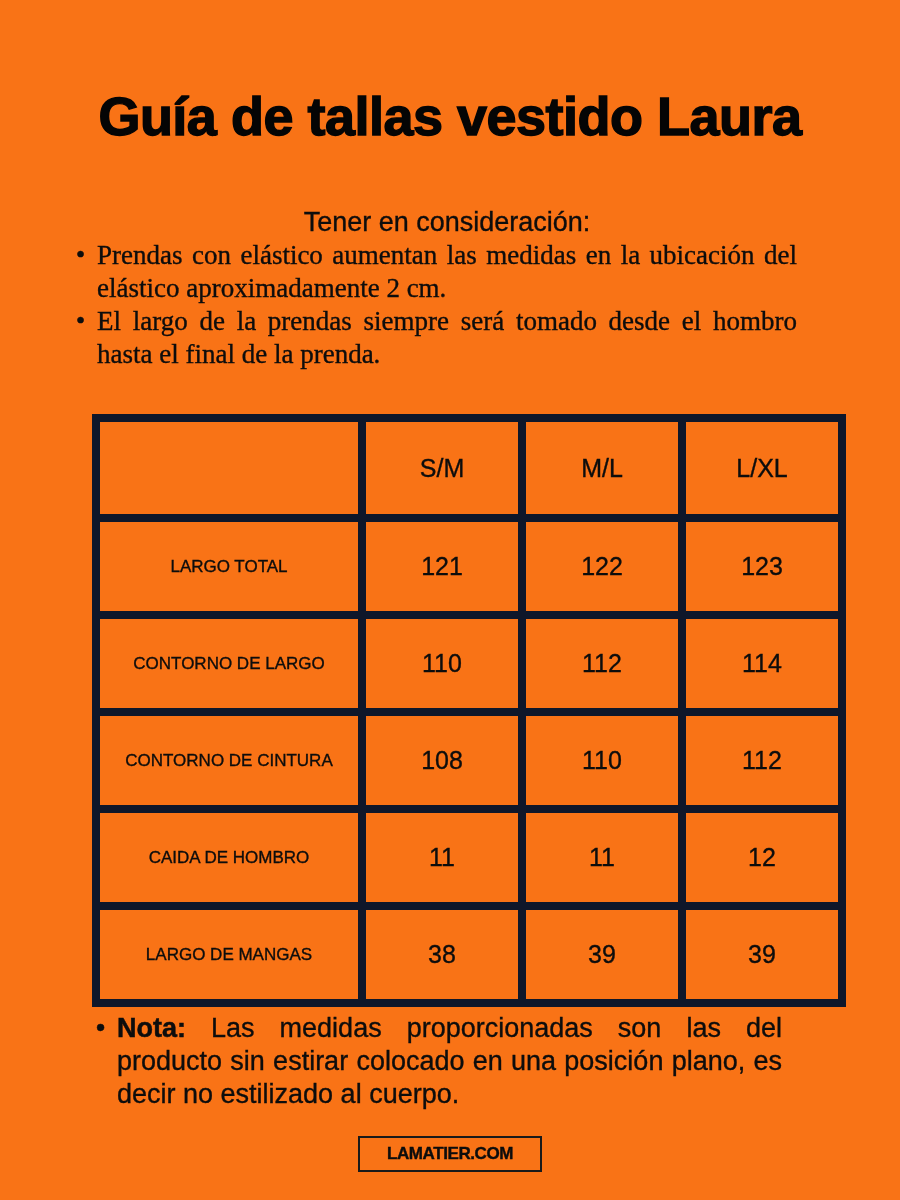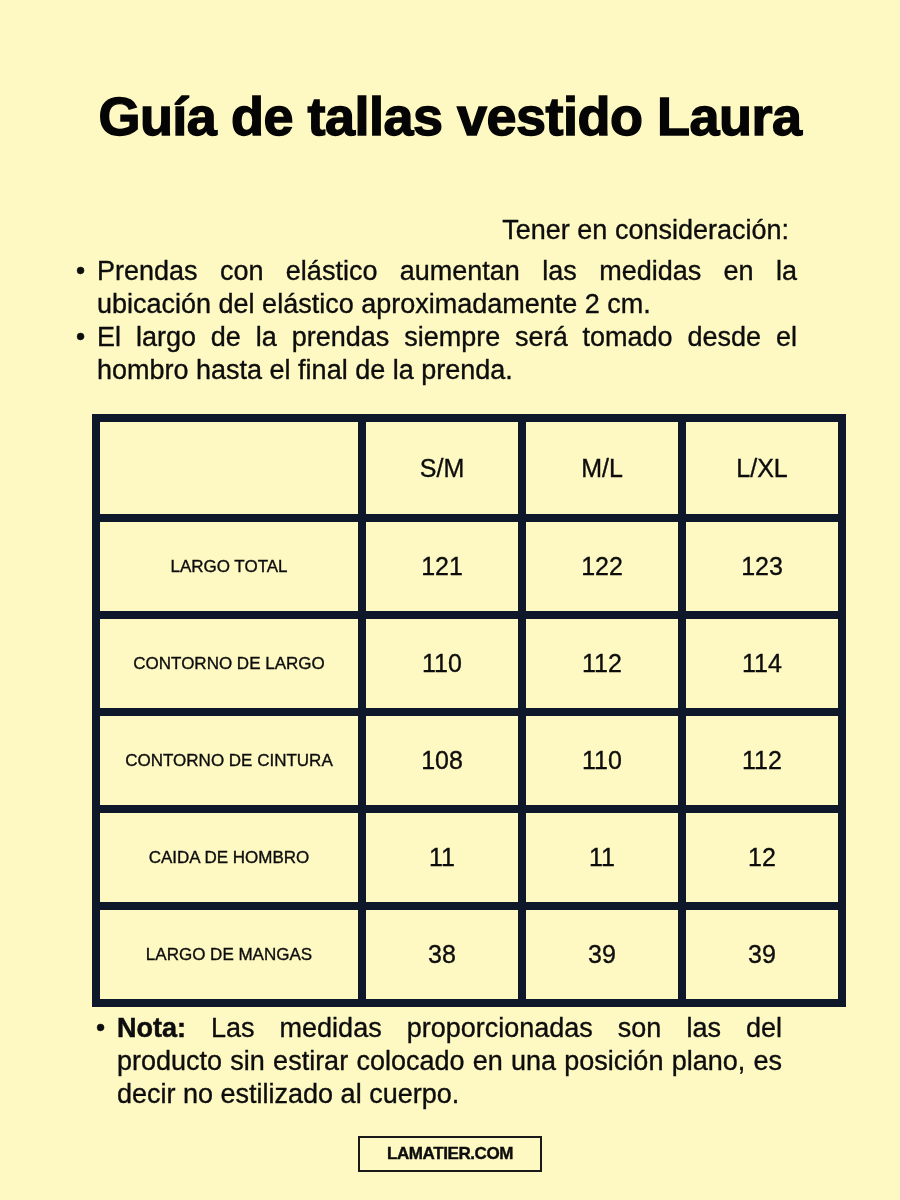--- a/index.html
+++ b/index.html
@@ -1,19 +1,19 @@
 <!DOCTYPE html>
 <html><head>
 <meta charset="utf-8">
 <style>
   html,body{margin:0;padding:0;}
   .page{
     position:relative;
     width:900px;height:1200px;
-    background:#fef9c3;
+    background:#f97316;
     font-family:"Liberation Sans",sans-serif;
     color:#0d0d0d;
     overflow:hidden;
   }
   .title{
     position:absolute;
     top:50px;left:0;width:900px;
     text-align:center;
     font-size:54px;
     line-height:60px;
@@ -22,29 +22,30 @@
     -webkit-text-stroke:1.4px #050505;
     color:#050505;
   }
   .considerations{
     position:absolute;
     left:97px;top:206px;width:700px;
     font-size:27px;line-height:33px;
     -webkit-text-stroke:0.35px currentColor;
   }
   .considerations .intro{
-    text-align:right;
-    margin:8px;
+    text-align:center;
+    margin:0;
   }
   .bullet-list{
     margin:0;padding:0;list-style:none;
   }
   .bullet-item{
     position:relative;
     text-align:justify;
+    font-family:Liberation Serif, serif;
   }
   .bullet-item::before{
     content:"\2022";
     position:absolute;
     left:-21px;top:-1px;
     font-size:26px;
     -webkit-text-stroke:0.5px currentColor;
   }
   .size-table{
     position:absolute;

